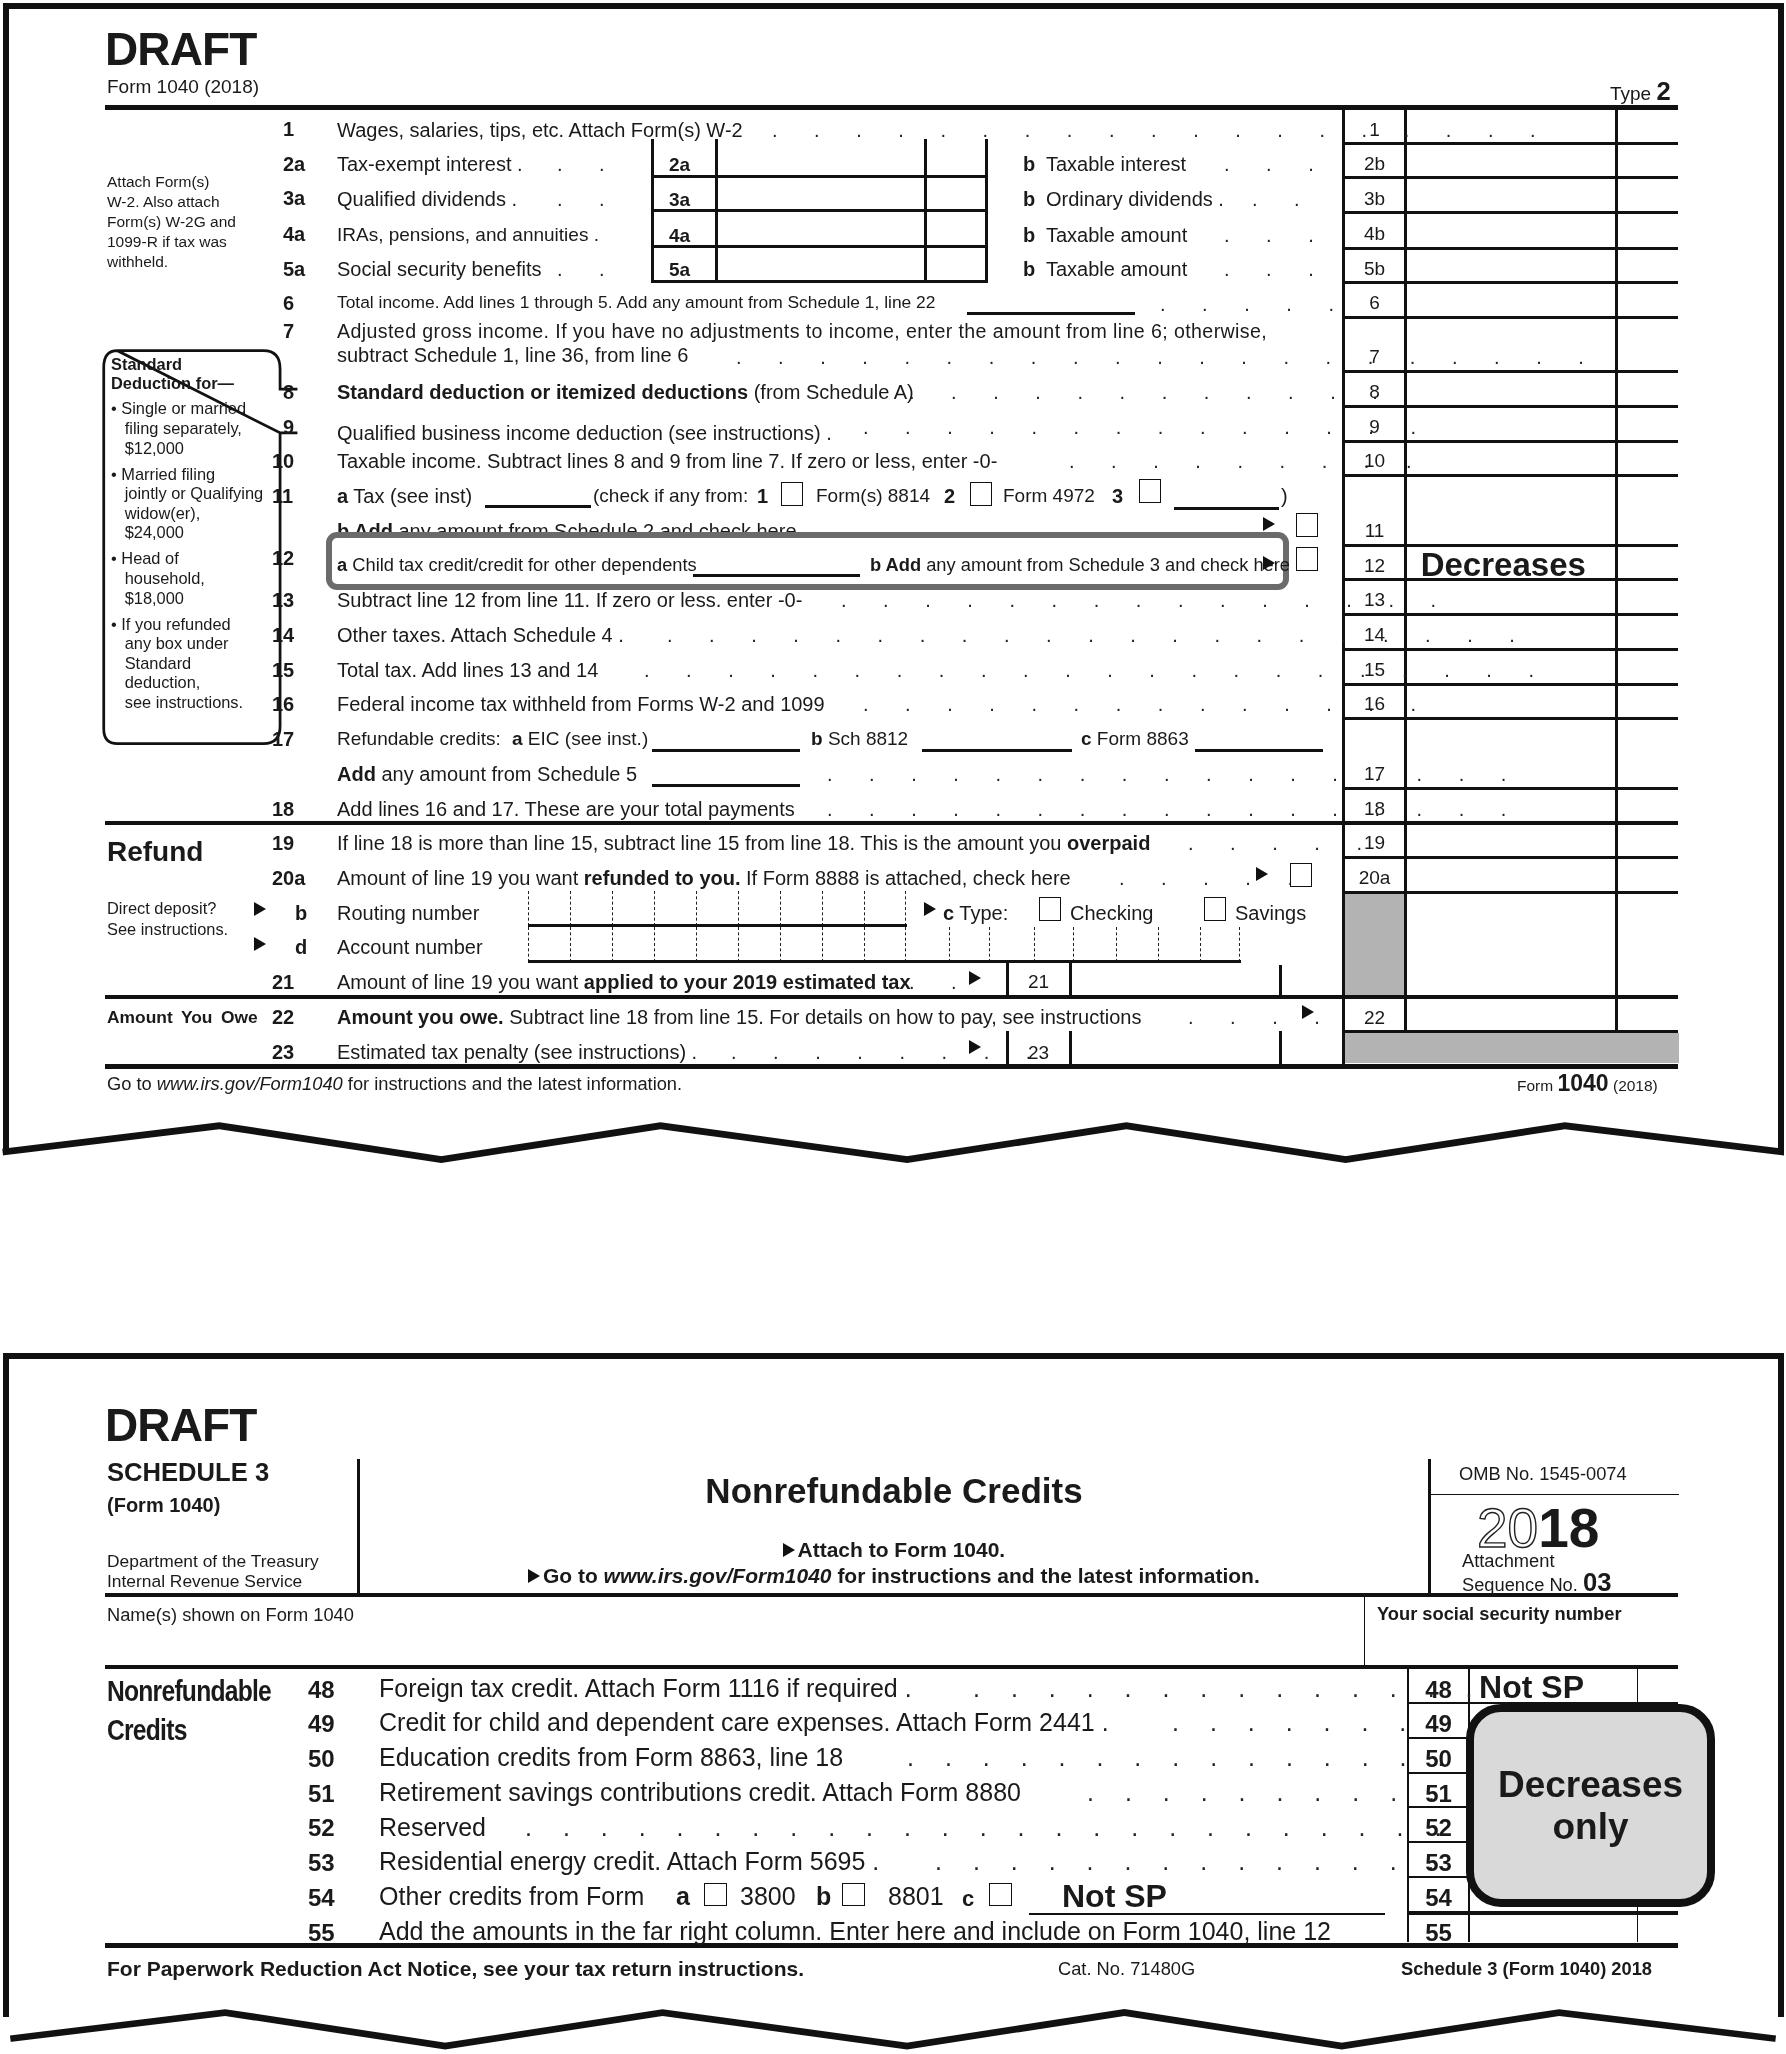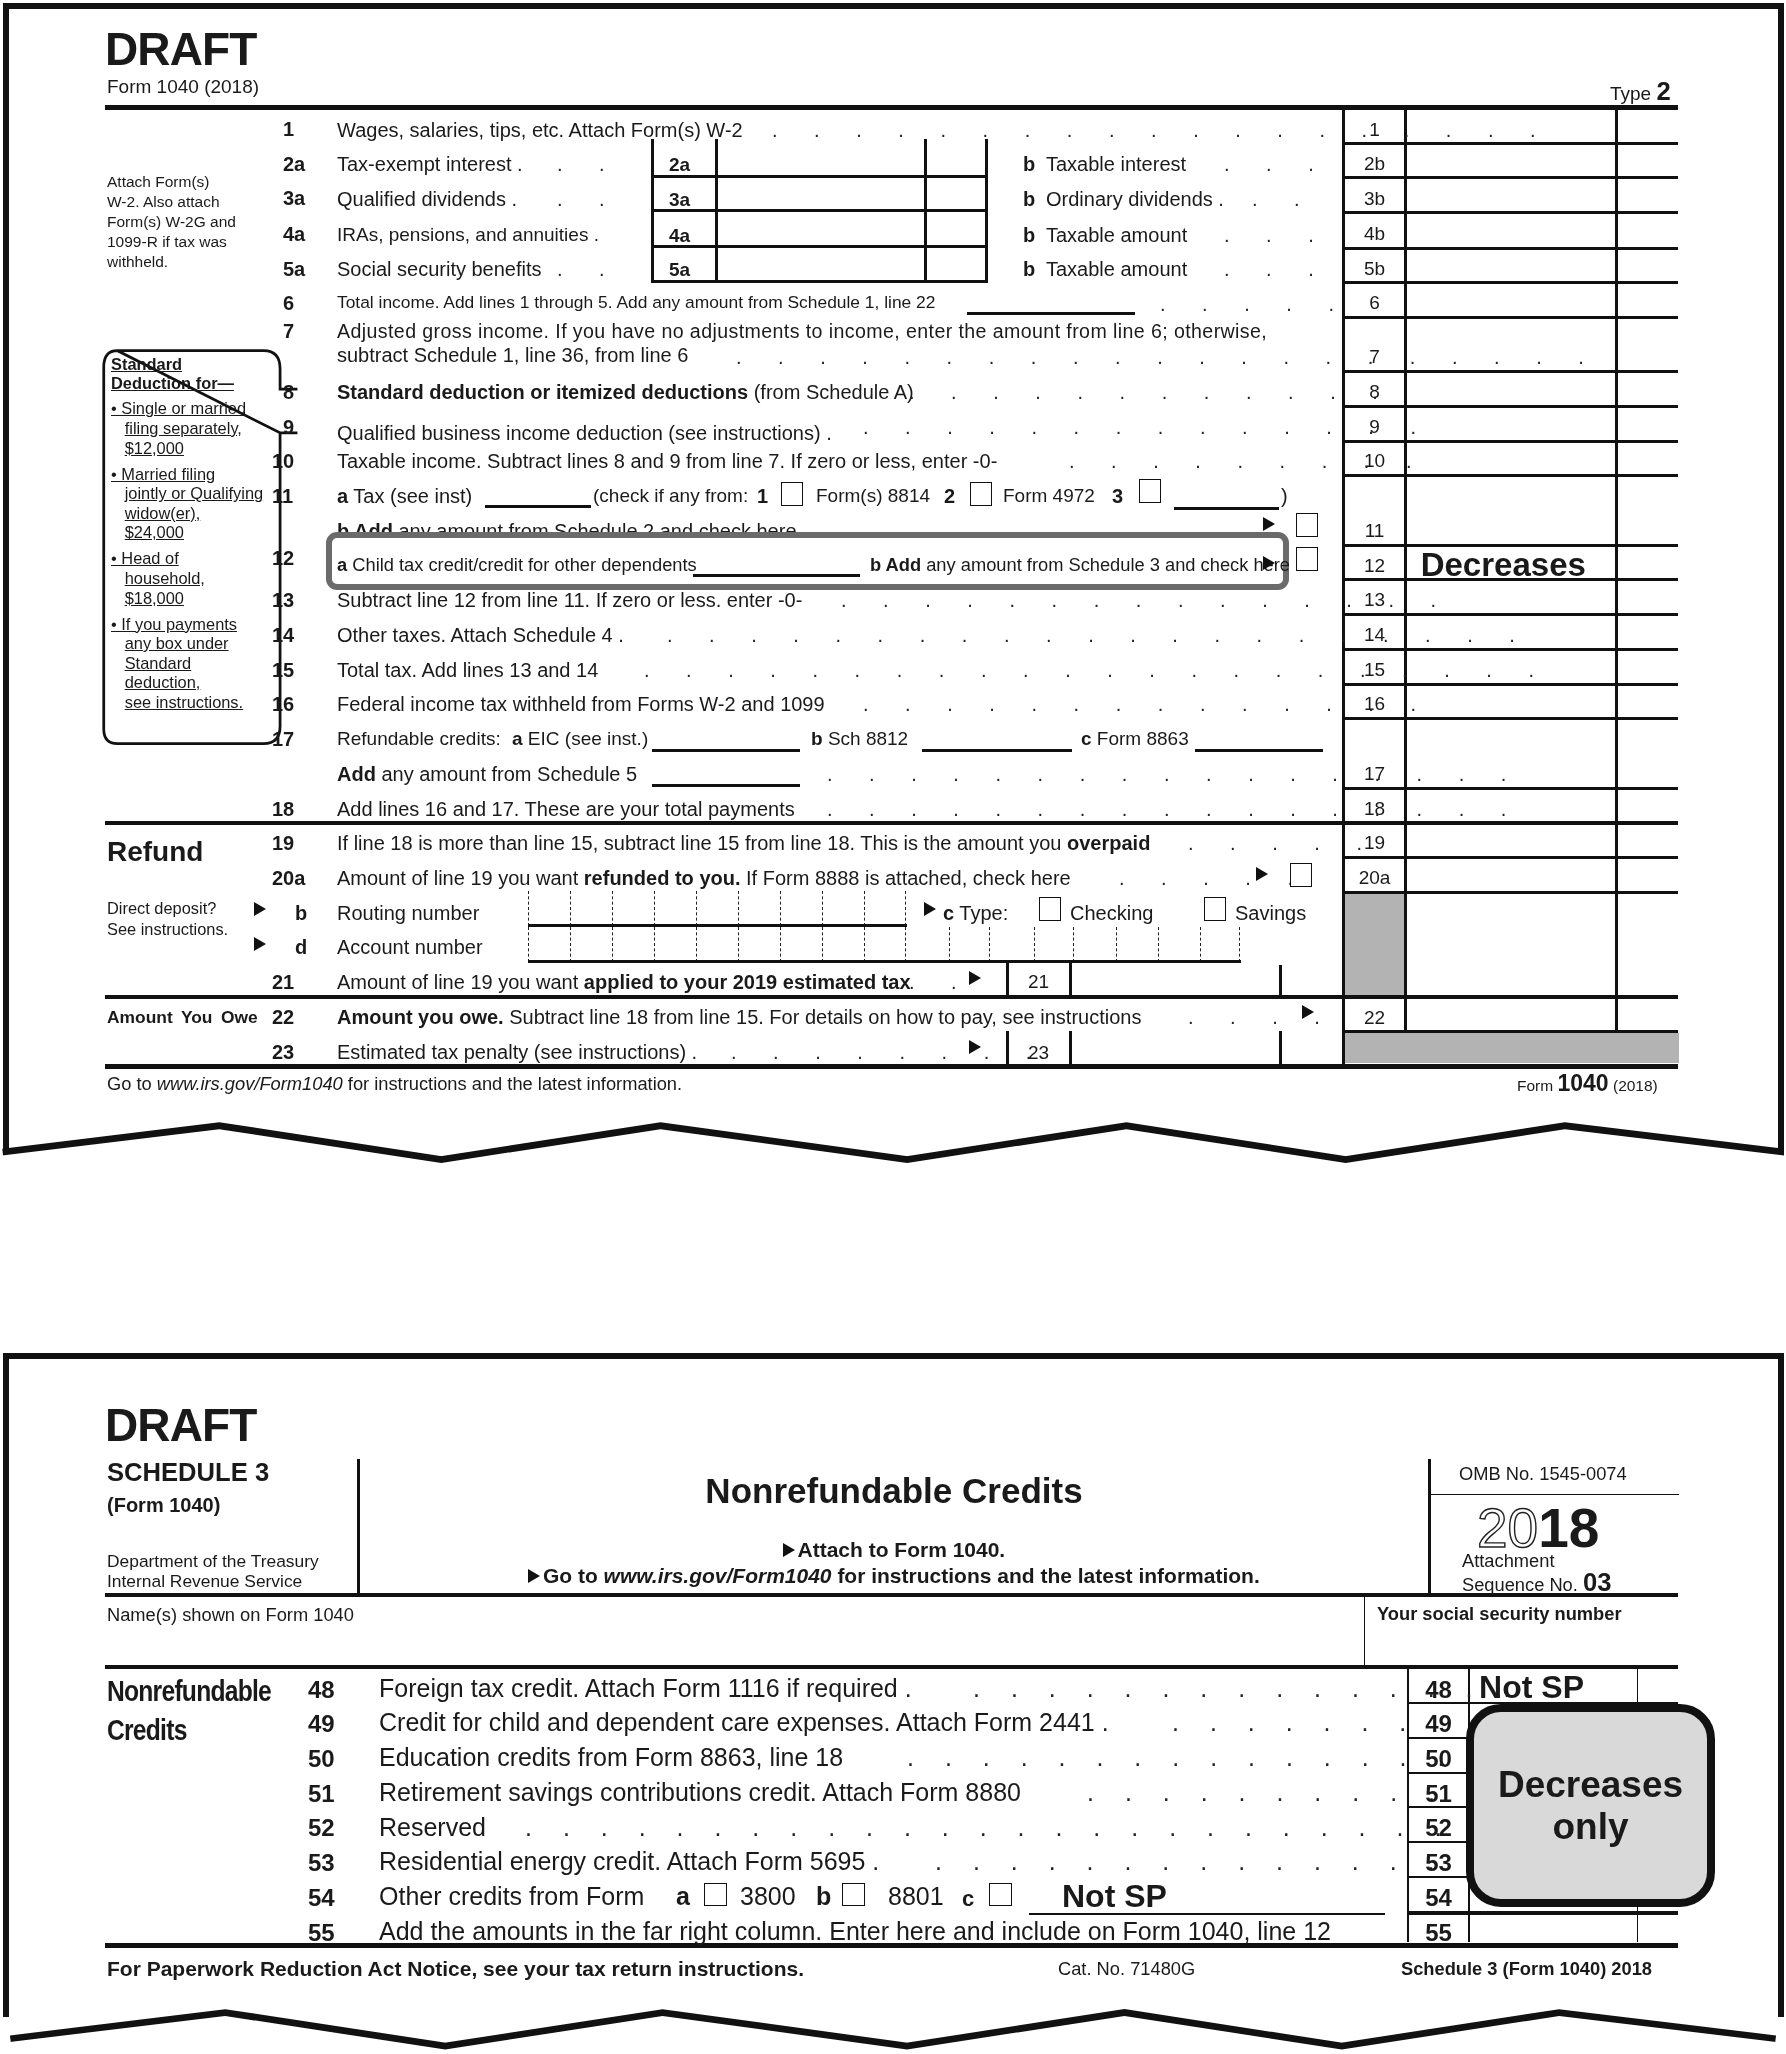--- a/index.html
+++ b/index.html
@@ -102,35 +102,35 @@
     <div>Attach Form(s)</div>
     <div>W-2. Also attach</div>
     <div>Form(s) W-2G and</div>
     <div>1099-R if tax was</div>
     <div>withheld.</div>
   </div>
 
   <svg class="abs" style="left:101px; top:347px;" width="201" height="402" viewBox="0 0 220 440">
     <path d="M 18 4 L 178 4 Q 196 4 196 24 L 196 46 L 215 46 M 196 94 L 215 94 M 196 94 L 196 415 Q 196 434 178 434 L 18 434 Q 3 434 3 418 L 3 22 Q 3 4 18 4 Z" fill="none" stroke="#111" stroke-width="3"></path>
   </svg>
-  <div class="abs" style="left:111px; top:355px; font-size:16.4px; line-height:19px;text-decoration:underline;">
+  <div class="abs" style="left:111px; top:355px; font-size:16.4px; line-height:19px;">
     <div class="b">Standard</div>
     <div class="b">Deduction for—</div>
     <div style="margin-top:6.4px; font-size:16.4px; line-height:19.6px;">
       <div>• Single or married</div>
       <div style="padding-left:13.7px">filing separately,</div>
       <div style="padding-left:13.7px">$12,000</div>
       <div style="margin-top:6.4px">• Married filing</div>
       <div style="padding-left:13.7px">jointly or Qualifying</div>
       <div style="padding-left:13.7px">widow(er),</div>
       <div style="padding-left:13.7px">$24,000</div>
       <div style="margin-top:6.4px">• Head of</div>
       <div style="padding-left:13.7px">household,</div>
       <div style="padding-left:13.7px">$18,000</div>
-      <div style="margin-top:6.4px">• If you payments</div>
+      <div style="margin-top:6.4px">• If you refunded</div>
       <div style="padding-left:13.7px">any box under</div>
       <div style="padding-left:13.7px">Standard</div>
       <div style="padding-left:13.7px">deduction,</div>
       <div style="padding-left:13.7px">see instructions.</div>
     </div>
   </div>
 
   <div class="num" style="left:283px; top:119px;">1</div>
   <div class="t" style="left:337px; top:120px;">Wages, salaries, tips, etc. Attach Form(s) W-2</div>
   <div class="dots" style="left:772px; top:120px;">. . . . . . . . . . . . . . . . . . .</div>

